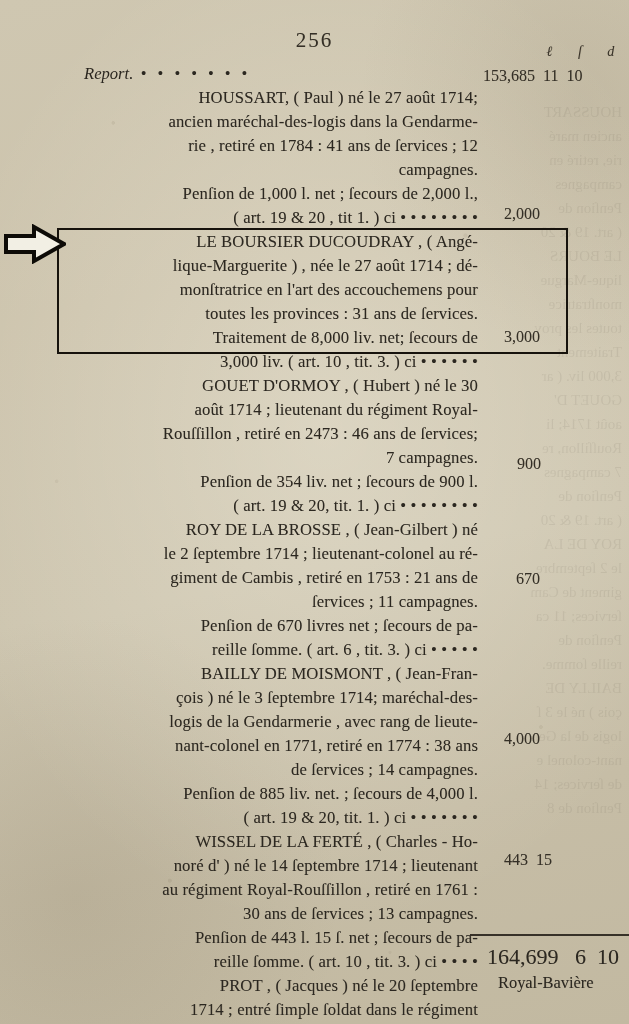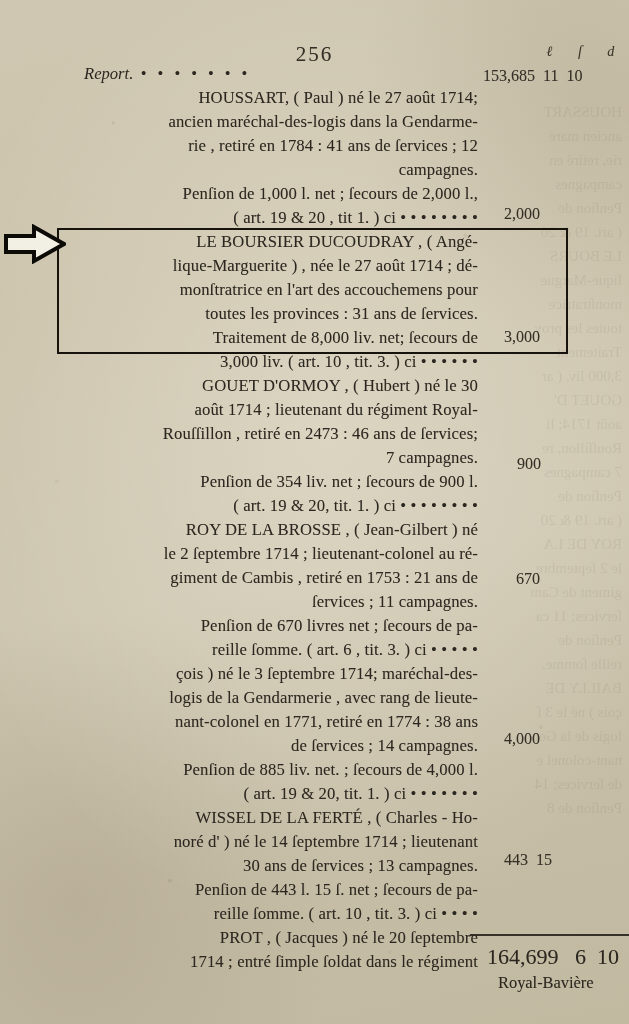--- a/index.html
+++ b/index.html
@@ -53,21 +53,21 @@
     pointer-events: none;
     white-space: pre-line;
     font-family: "Liberation Serif", serif;
   }
 
   .ink { position: relative; z-index: 3; }
 
   
   .folio {
     position: absolute;
-    left: 0; right: 0; top: 42px;
+    left: 0; right: 0; top: 28px;
     text-align: center;
     font-size: 21px;
     letter-spacing: 2px;
     color: #342f26;
     text-shadow: 0.4px 0.3px 0 rgba(60,52,38,0.30);
   }
   .colheads {
     position: absolute;
     top: 44px;
     left: 534px;
@@ -251,31 +251,33 @@
     <div class="entry">
       <div class="ln indent">ROY DE LA BROSSE , ( Jean-Gilbert ) né</div>
       <div class="ln">le 2 ſeptembre 1714 ; lieutenant-colonel au ré-</div>
       <div class="ln">giment de Cambis , retiré en 1753 : 21 ans de</div>
       <div class="ln">ſervices ; 11 campagnes.</div>
       <div class="ln indent">Penſion de 670 livres net ; ſecours de pa-</div>
       <div class="ln">reille ſomme. ( art. 6 , tit. 3. ) ci • • • • •</div>
     </div>
 
     <div class="entry">
+      <div class="ln indent">BAILLY DE MOISMONT , ( Jean-Fran-</div>
       <div class="ln">çois ) né le 3 ſeptembre 1714; maréchal-des-</div>
       <div class="ln">logis de la Gendarmerie , avec rang de lieute-</div>
       <div class="ln">nant-colonel en 1771, retiré en 1774 : 38 ans</div>
       <div class="ln">de ſervices ; 14 campagnes.</div>
       <div class="ln indent">Penſion de 885 liv. net. ; ſecours de 4,000 l.</div>
       <div class="ln">( art. 19 &amp; 20, tit. 1. ) ci • • • • • • •</div>
     </div>
 
     <div class="entry">
       <div class="ln indent">WISSEL DE LA FERTÉ , ( Charles - Ho-</div>
       <div class="ln">noré d' ) né le 14 ſeptembre 1714 ; lieutenant</div>
+      <div class="ln">au régiment Royal-Rouſſillon , retiré en 1761 :</div>
       <div class="ln">30 ans de ſervices ; 13 campagnes.</div>
       <div class="ln indent">Penſion de 443 l. 15 ſ. net ; ſecours de pa-</div>
       <div class="ln">reille ſomme. ( art. 10 , tit. 3. ) ci • • • •</div>
     </div>
 
     <div class="entry">
       <div class="ln indent">PROT , ( Jacques ) né le 20 ſeptembre</div>
       <div class="ln">1714 ; entré ſimple ſoldat dans le régiment</div>
     </div>
 

